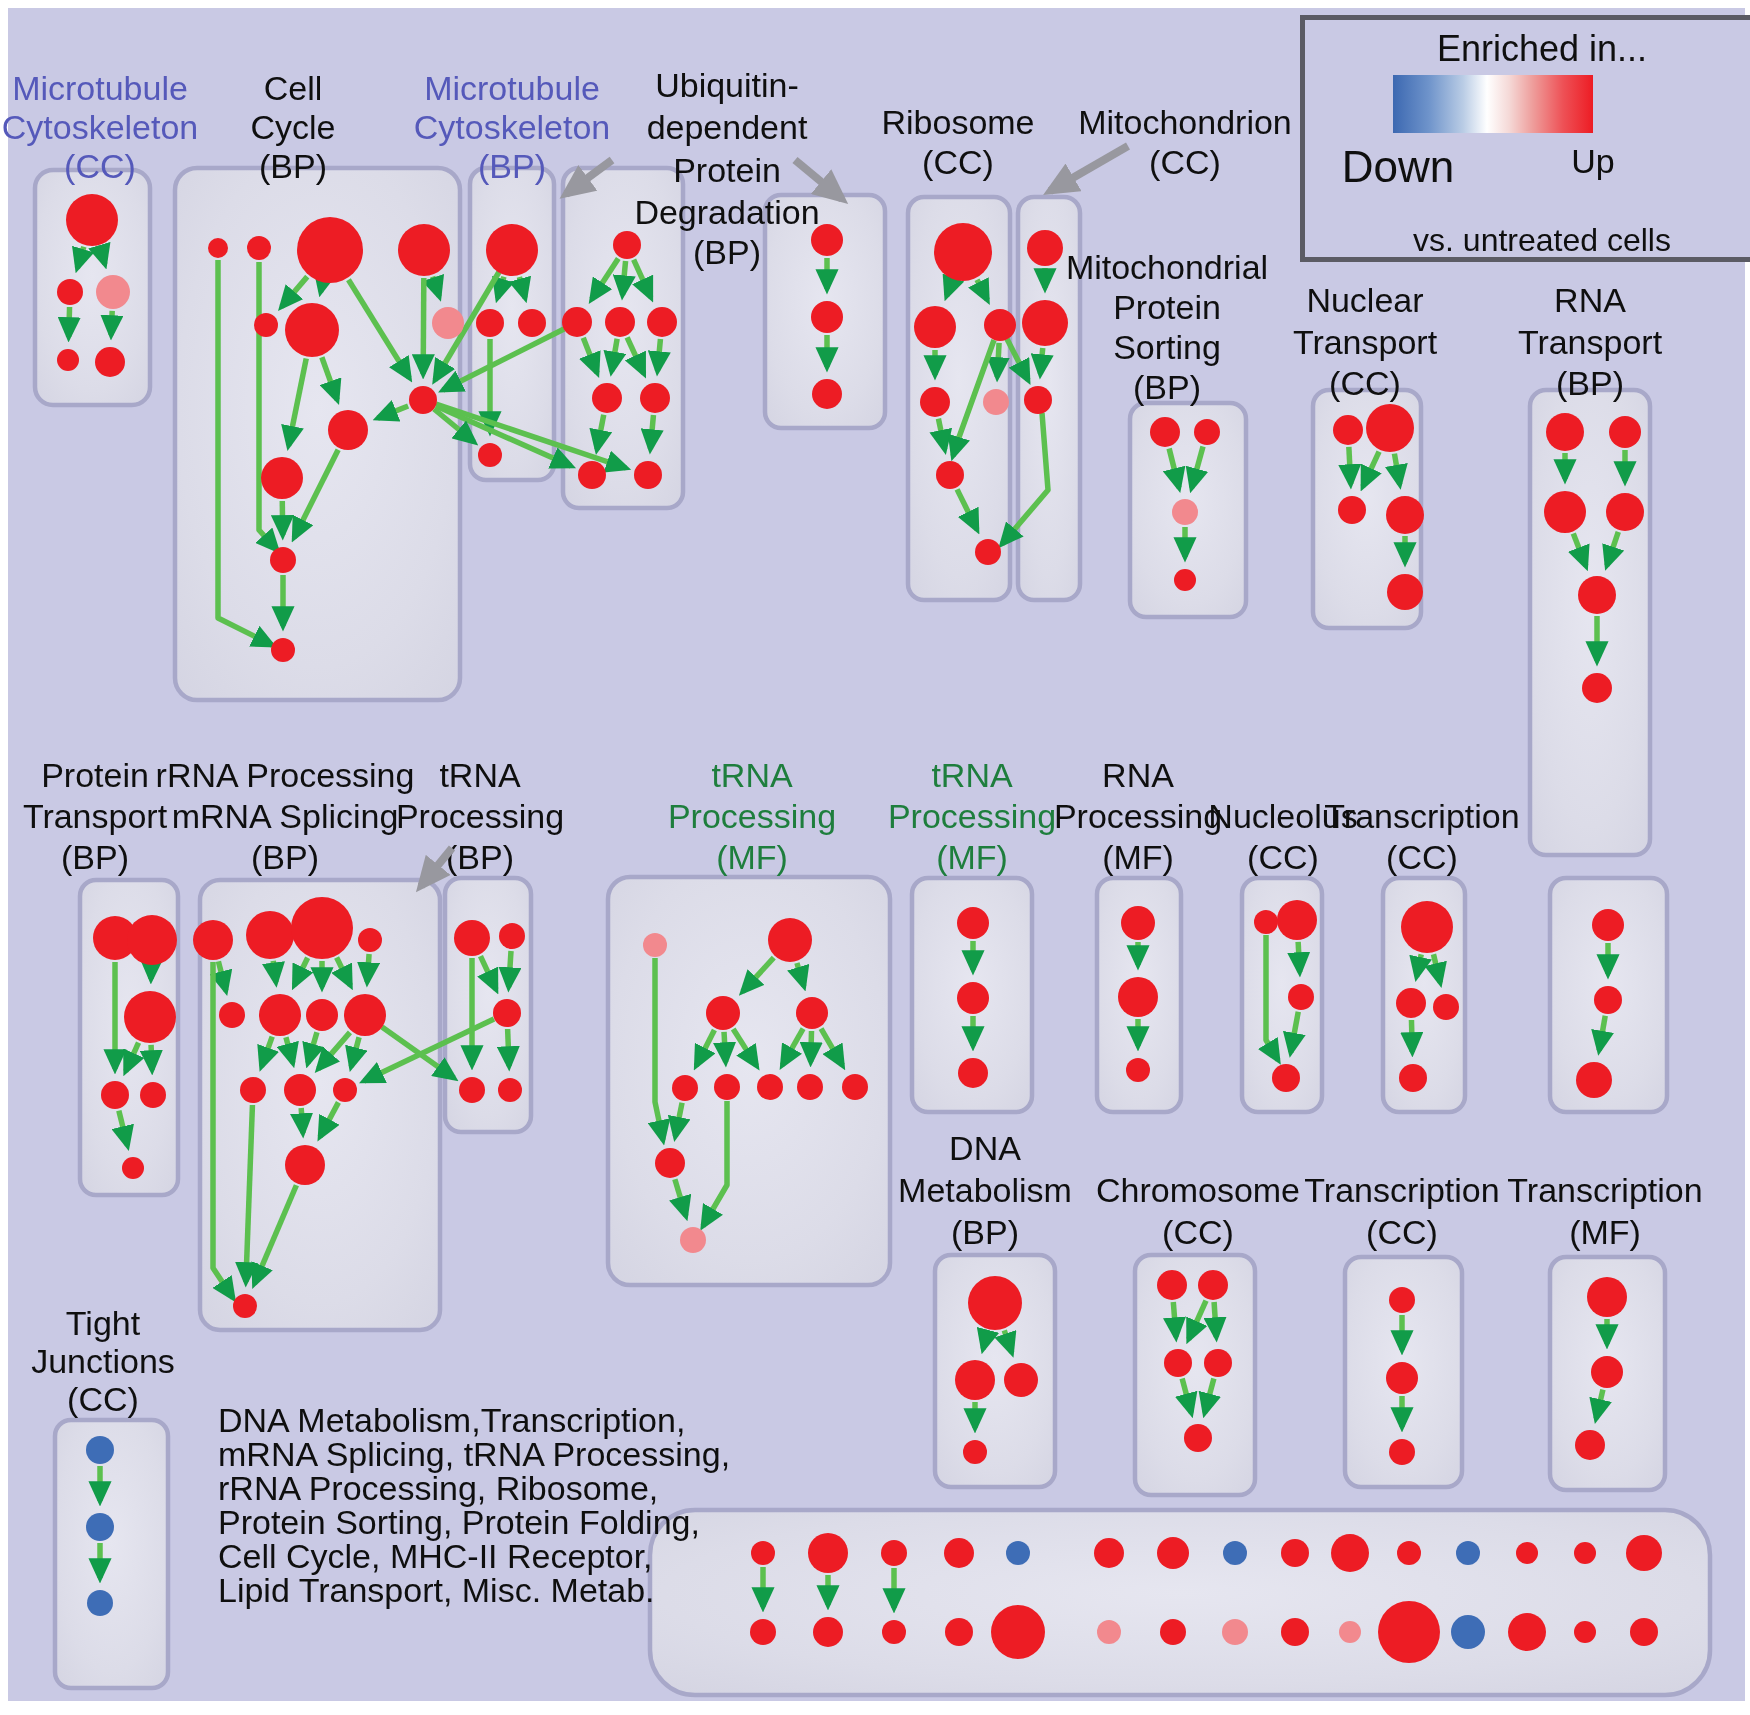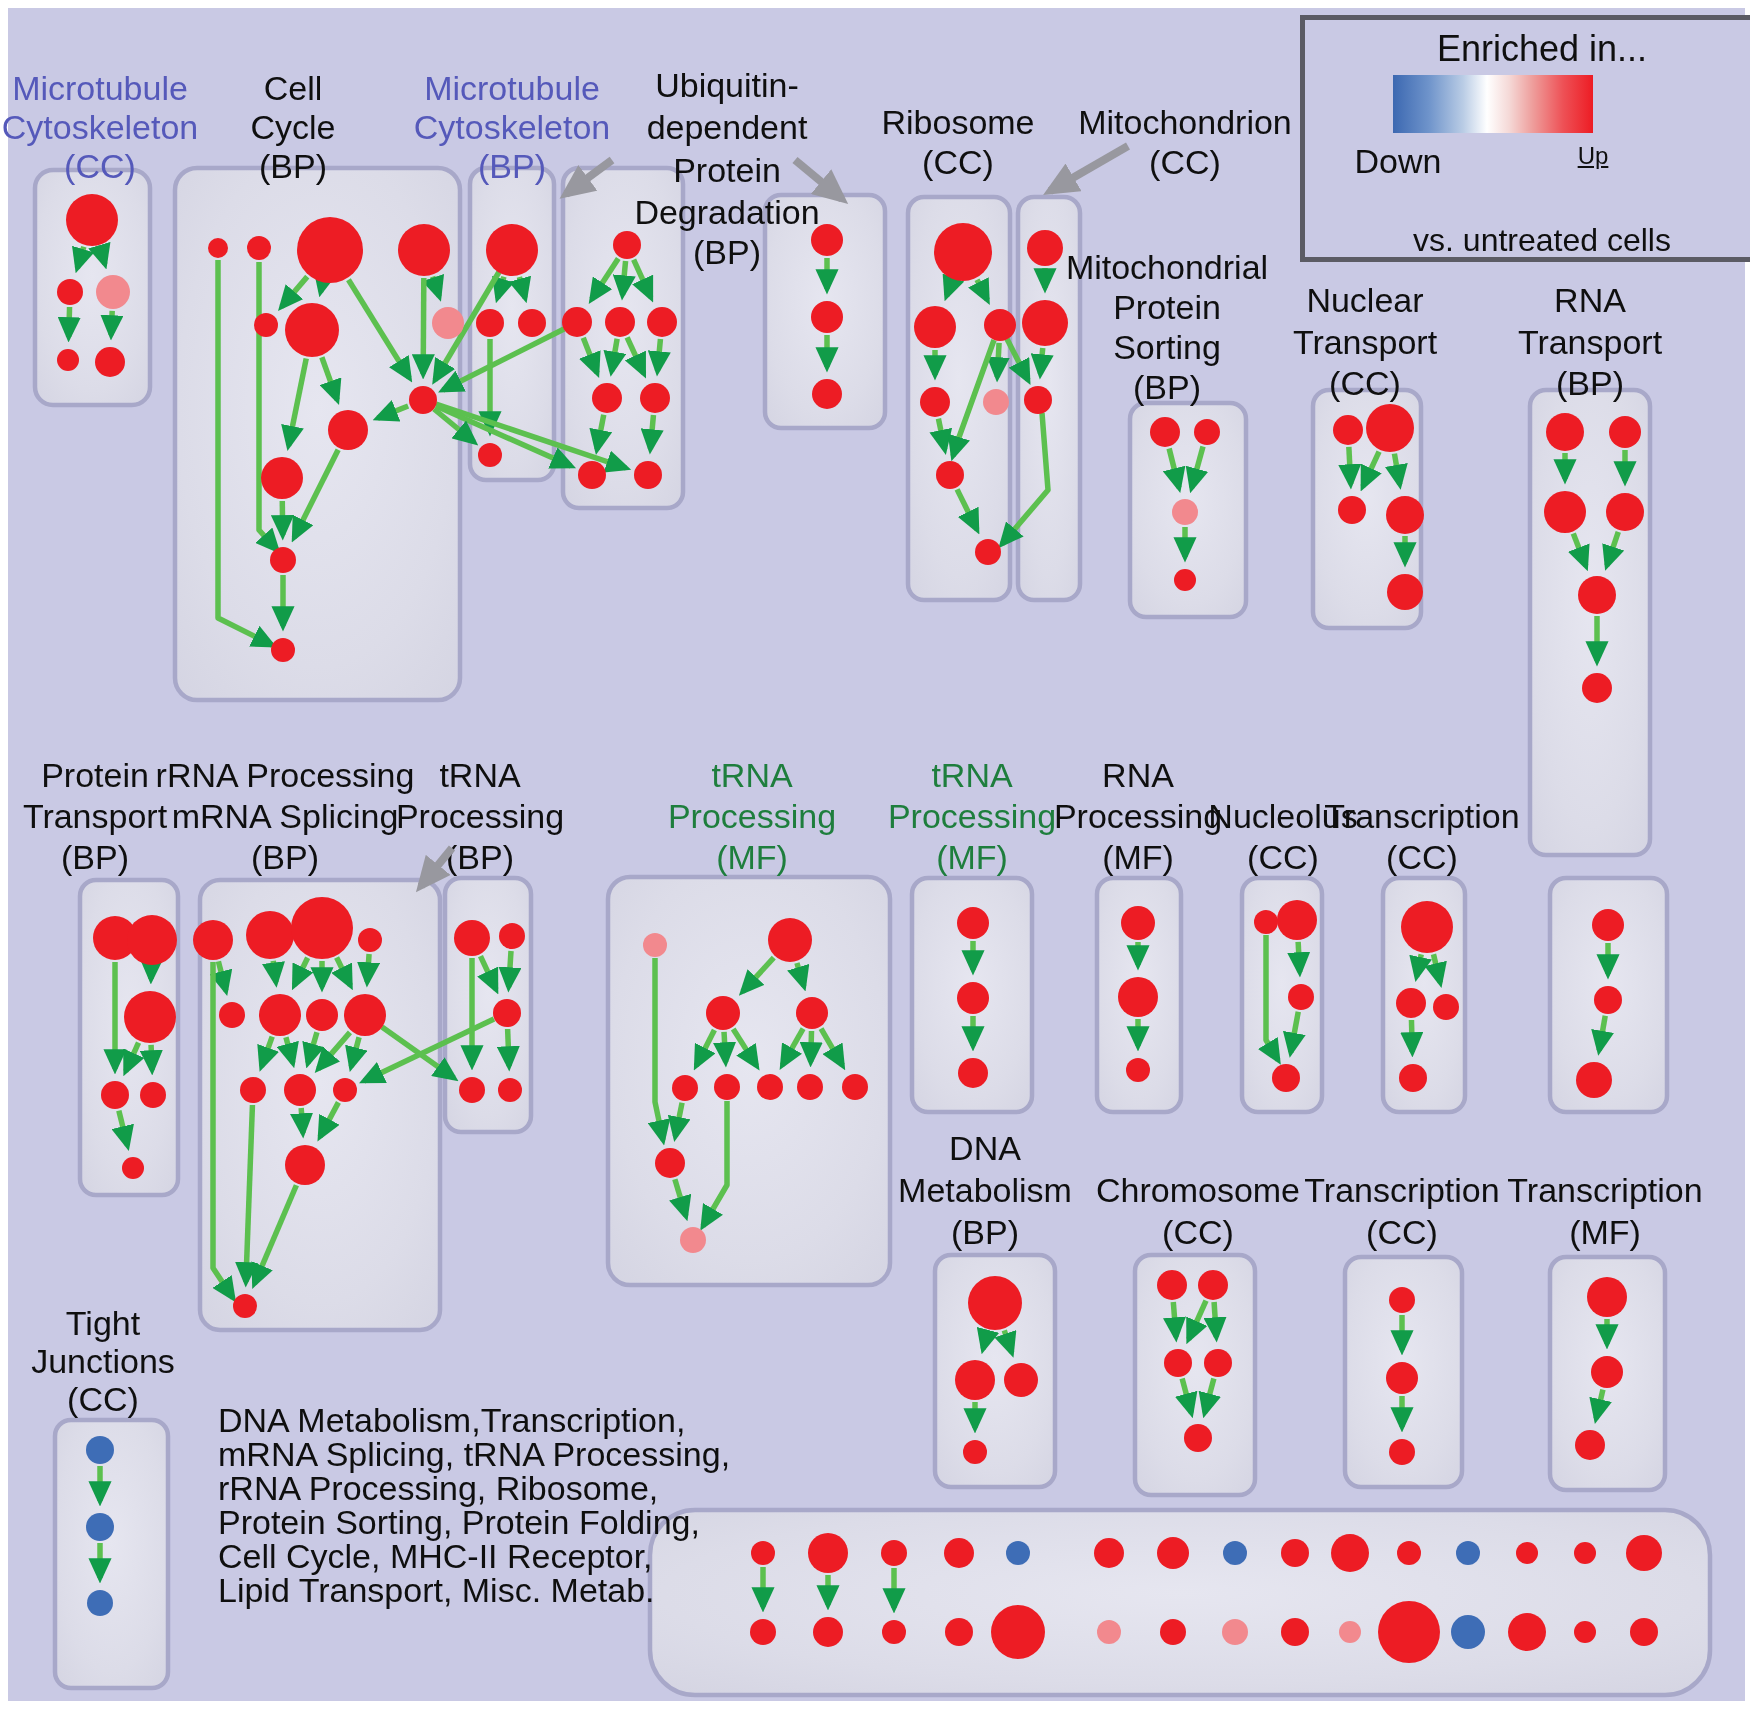--- a/index.html
+++ b/index.html
@@ -8,23 +8,23 @@
   .panel{position:absolute;left:8px;top:8px;width:1737px;height:1693px;background:#c9c9e4;}
   svg{position:absolute;left:0;top:0;}
   .legend{position:absolute;left:1300px;top:15px;width:484px;height:247px;
           border:5px solid #5b5b64;box-sizing:border-box;background:#c9c9e4;z-index:5;}
   .legend-title{position:absolute;left:0;top:8px;width:100%;text-align:center;
                 font-size:36px;color:#0f0f0f;}
   .legend-bar{position:absolute;left:88px;top:55px;width:200px;height:58px;
               background:linear-gradient(90deg,#3c68b1 0%,#6f94cb 18%,#b9cce5 35%,
                 #ffffff 47%,#f5d9d7 58%,#ee9d9b 70%,#ee5156 85%,#ed1c24 100%);}
   .legend-down{position:absolute;left:88px;top:122px;width:120px;margin-left:-60px;
-               text-align:center;font-size:34px;color:#0f0f0f;left:93px;}
+               text-align:center;font-size:44px;color:#0f0f0f;left:93px;}
   .legend-up{position:absolute;left:288px;top:122px;width:100px;margin-left:-50px;
-             text-align:center;font-size:24px;color:#0f0f0f;text-decoration:underline;}
+             text-align:center;font-size:34px;color:#0f0f0f;}
   .legend-cap1{position:absolute;left:0;top:165px;width:100%;text-align:center;
                font-size:32px;color:#0f0f0f;}
   .legend-cap2{position:absolute;left:0;top:202px;width:100%;text-align:center;
                font-size:32px;color:#0f0f0f;}
 </style>
 </head>
 <body>
 
 <div class="stage">
   <div class="panel"></div>

